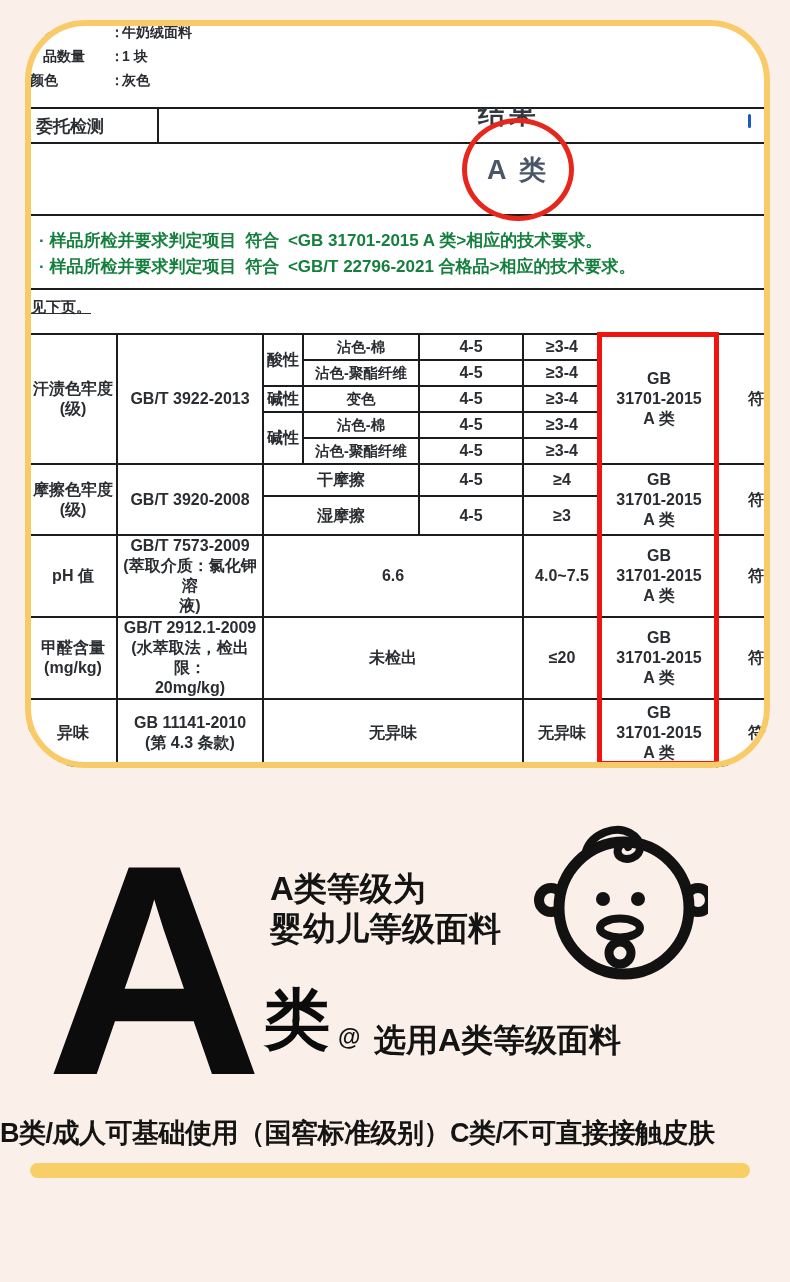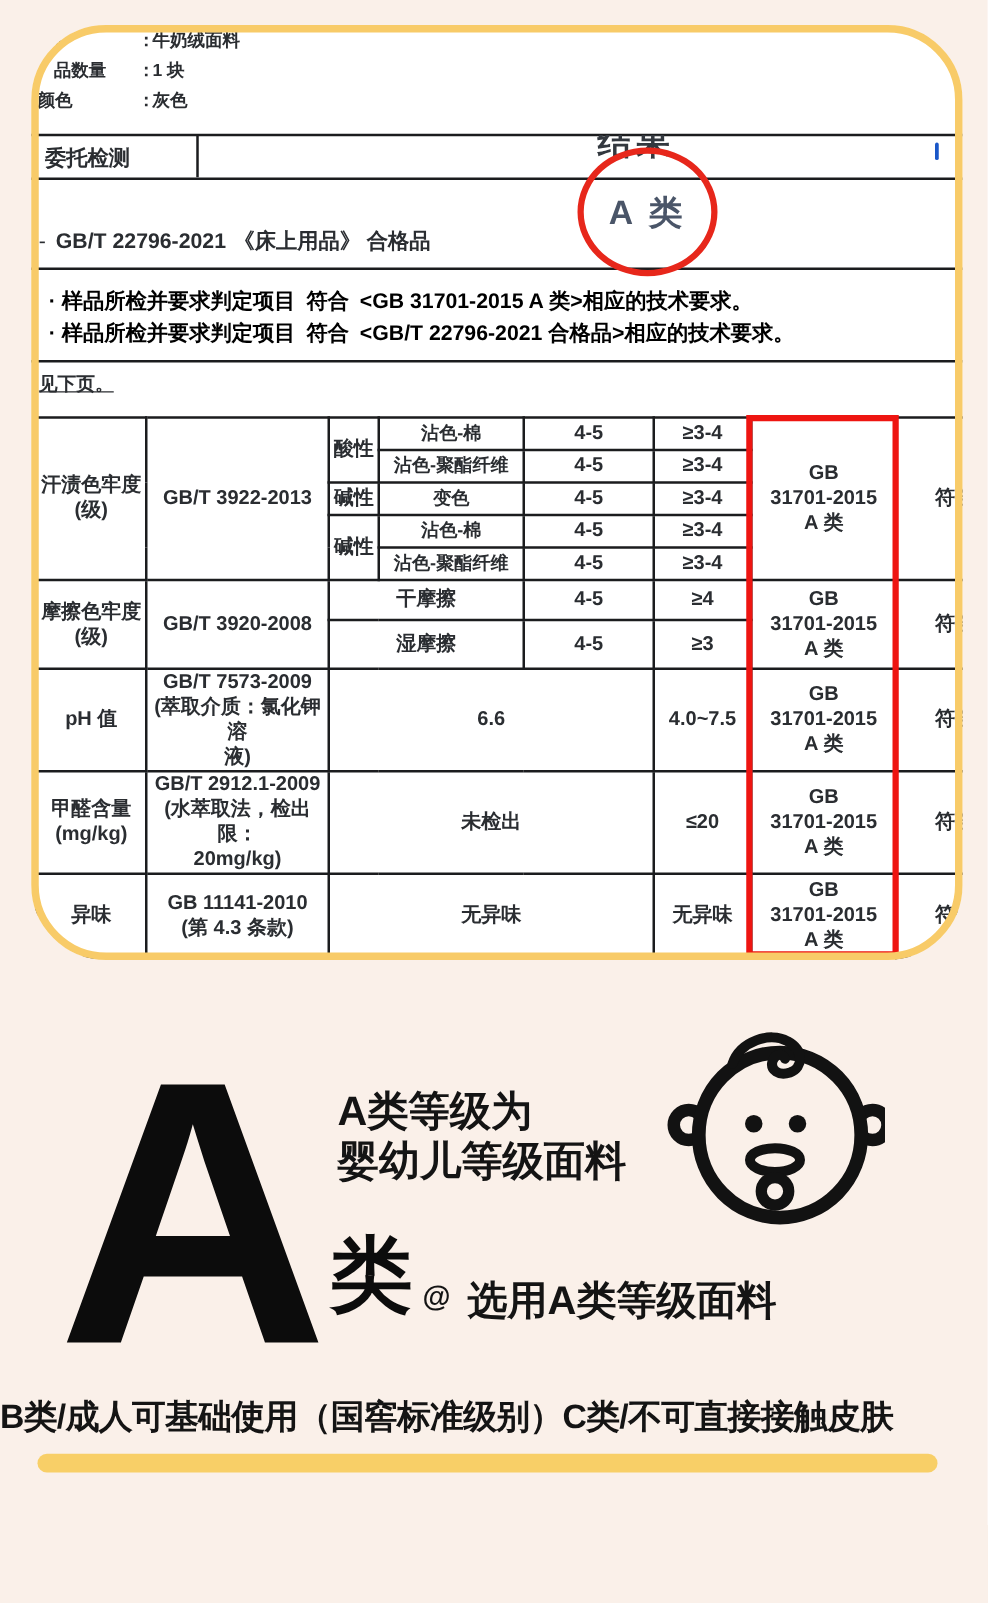--- a/index.html
+++ b/index.html
@@ -17,21 +17,21 @@
   .info-line{position:absolute;height:20px;font-size:14px;font-weight:700;color:#2a2d31;white-space:nowrap;}
   .frag{display:inline-block;width:11px;overflow:hidden;text-indent:-8px;}
   .entrust-row{position:absolute;left:0;top:88px;width:745px;height:34px;overflow:hidden;}
   .entrust-label{position:absolute;left:11px;top:7px;font-size:17px;}
   .entrust-vline{position:absolute;left:132px;top:0;width:2px;height:34px;background:#1b1c1e;}
   .result-frag{position:absolute;left:453px;top:-12px;font-size:27px;letter-spacing:4px;color:#33383f;}
   .blue-tick{position:absolute;left:723px;top:94px;width:3px;height:14px;background:#1a57c8;border-radius:2px;}
   .std-line{position:absolute;left:6px;white-space:nowrap;font-size:17px;color:#2a2d31;}
   .std-line .code{font-weight:700;margin:0 6px 0 8px;}
   .std-line .title{font-weight:600;}
-  .concl-line{position:absolute;left:14px;white-space:nowrap;font-size:17px;font-weight:600;color:#000000;}
+  .concl-line{position:absolute;left:14px;white-space:nowrap;font-size:17px;font-weight:600;color:#15803d;}
   .concl-line .verdict{font-weight:900;margin:0 4px;}
   .stamp-circle{position:absolute;left:437px;top:98px;width:112px;height:103px;box-sizing:border-box;
         border:5px solid #e7271b;border-radius:50%;z-index:40;display:flex;align-items:center;justify-content:center;}
   .stamp-text{font-size:27px;font-weight:700;color:#4a5568;letter-spacing:3px;}
 
   
   table.report{position:absolute;left:3px;top:313px;border-collapse:collapse;table-layout:fixed;width:782px;}
   table.report td{border:2px solid #1b1c1e;text-align:center;vertical-align:middle;
         font-size:16px;font-weight:700;color:#2a2d31;padding:0;line-height:20px;overflow:hidden;}
   table.report td.sub{font-size:14.5px;}
@@ -77,23 +77,20 @@
     <div class="hline" style="top:87px;"></div>
 
     <div class="entrust-row doc">
       <span class="entrust-label">委托检测</span>
       <span class="entrust-vline"></span>
       <span class="result-frag">结果</span>
     </div>
     <div class="blue-tick"></div>
     <div class="hline" style="top:122px;"></div>
 
-    <div class="std-line" style="top:161px;">
-      <span>-</span><span class="code">GB/T 22796-2021</span><span class="title">《床上用品》 合格品</span>
-    </div>
 
     <div class="stamp-circle">
       <span class="stamp-text">A 类</span>
     </div>
 
     <div class="hline" style="top:194px;"></div>
 
     <div class="concl-line" style="top:209px;">
       <span>·</span>
       <span>样品所检并要求判定项目</span>

